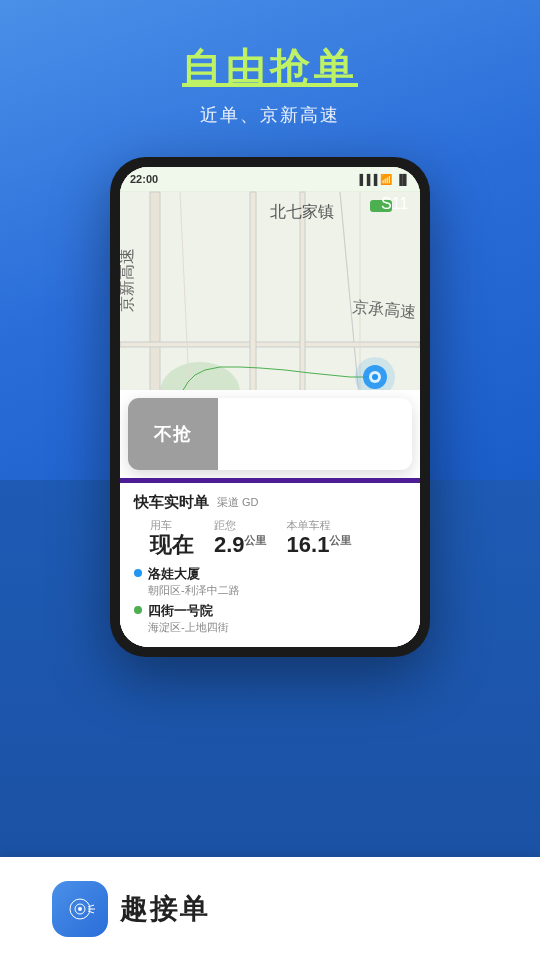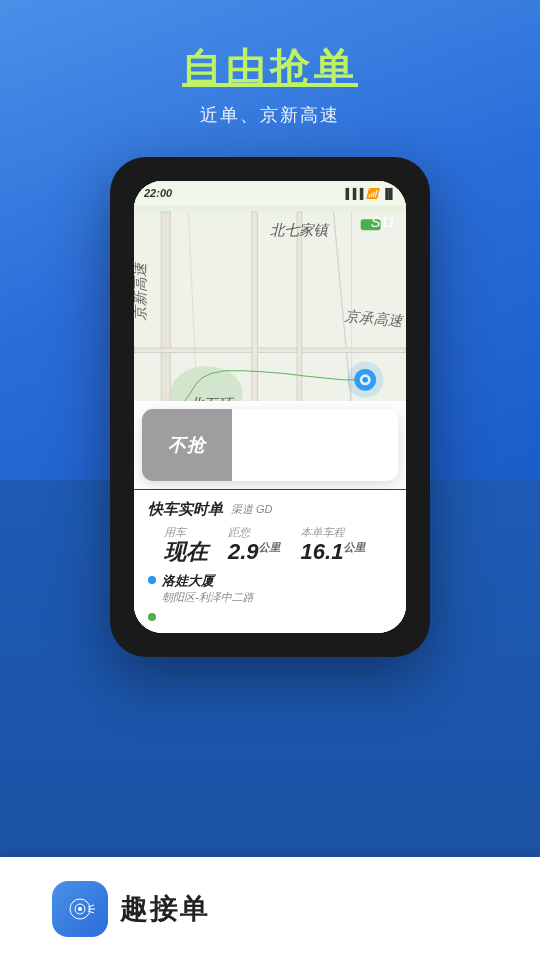--- a/index.html
+++ b/index.html
@@ -58,25 +58,24 @@
       z-index: 10;
       display: flex;
       justify-content: center;
       margin-top: 30px;
     }
     .phone {
       width: 320px;
       height: 500px;
       background: #1a1a1a;
       border-radius: 36px;
-      padding: 24px;
+      padding: 10px;
       box-shadow: 0 20px 60px rgba(0,0,0,0.4);
       position: relative;
       overflow: hidden;
-      font-style: italic;
     }
     .phone-screen {
       width: 100%;
       height: 100%;
       border-radius: 28px;
       overflow: hidden;
       background: #e8f0e0;
       position: relative;
     }
 
@@ -161,21 +160,21 @@
       align-items: center;
       justify-content: center;
       cursor: pointer;
       letter-spacing: 2px;
     }
 
     
     .order-card {
       background: #fff;
       padding: 10px 14px 8px;
-      border-top: 1px solid #4c1d95;
+      border-top: 5px solid #4c1d95;
     }
     .order-title-row {
       display: flex;
       align-items: center;
       gap: 8px;
       margin-bottom: 6px;
     }
     .order-type {
       font-size: 15px;
       font-weight: 700;
@@ -375,20 +374,24 @@
           <div class="location-item">
             <div class="loc-dot blue"></div>
             <div>
               <div class="loc-name">洛娃大厦</div>
               <div class="loc-addr">朝阳区-利泽中二路</div>
             </div>
           </div>
 
           <div class="location-item">
             <div class="loc-dot green"></div>
+            <div>
+              <div class="loc-name">四街一号院</div>
+              <div class="loc-addr">海淀区-上地四街</div>
+            </div>
           </div>
         </div>
       </div>
 
     </div>
   </div>
 </div>
 
 <div class="bottom-bar">
   <div class="app-icon-wrapper">

